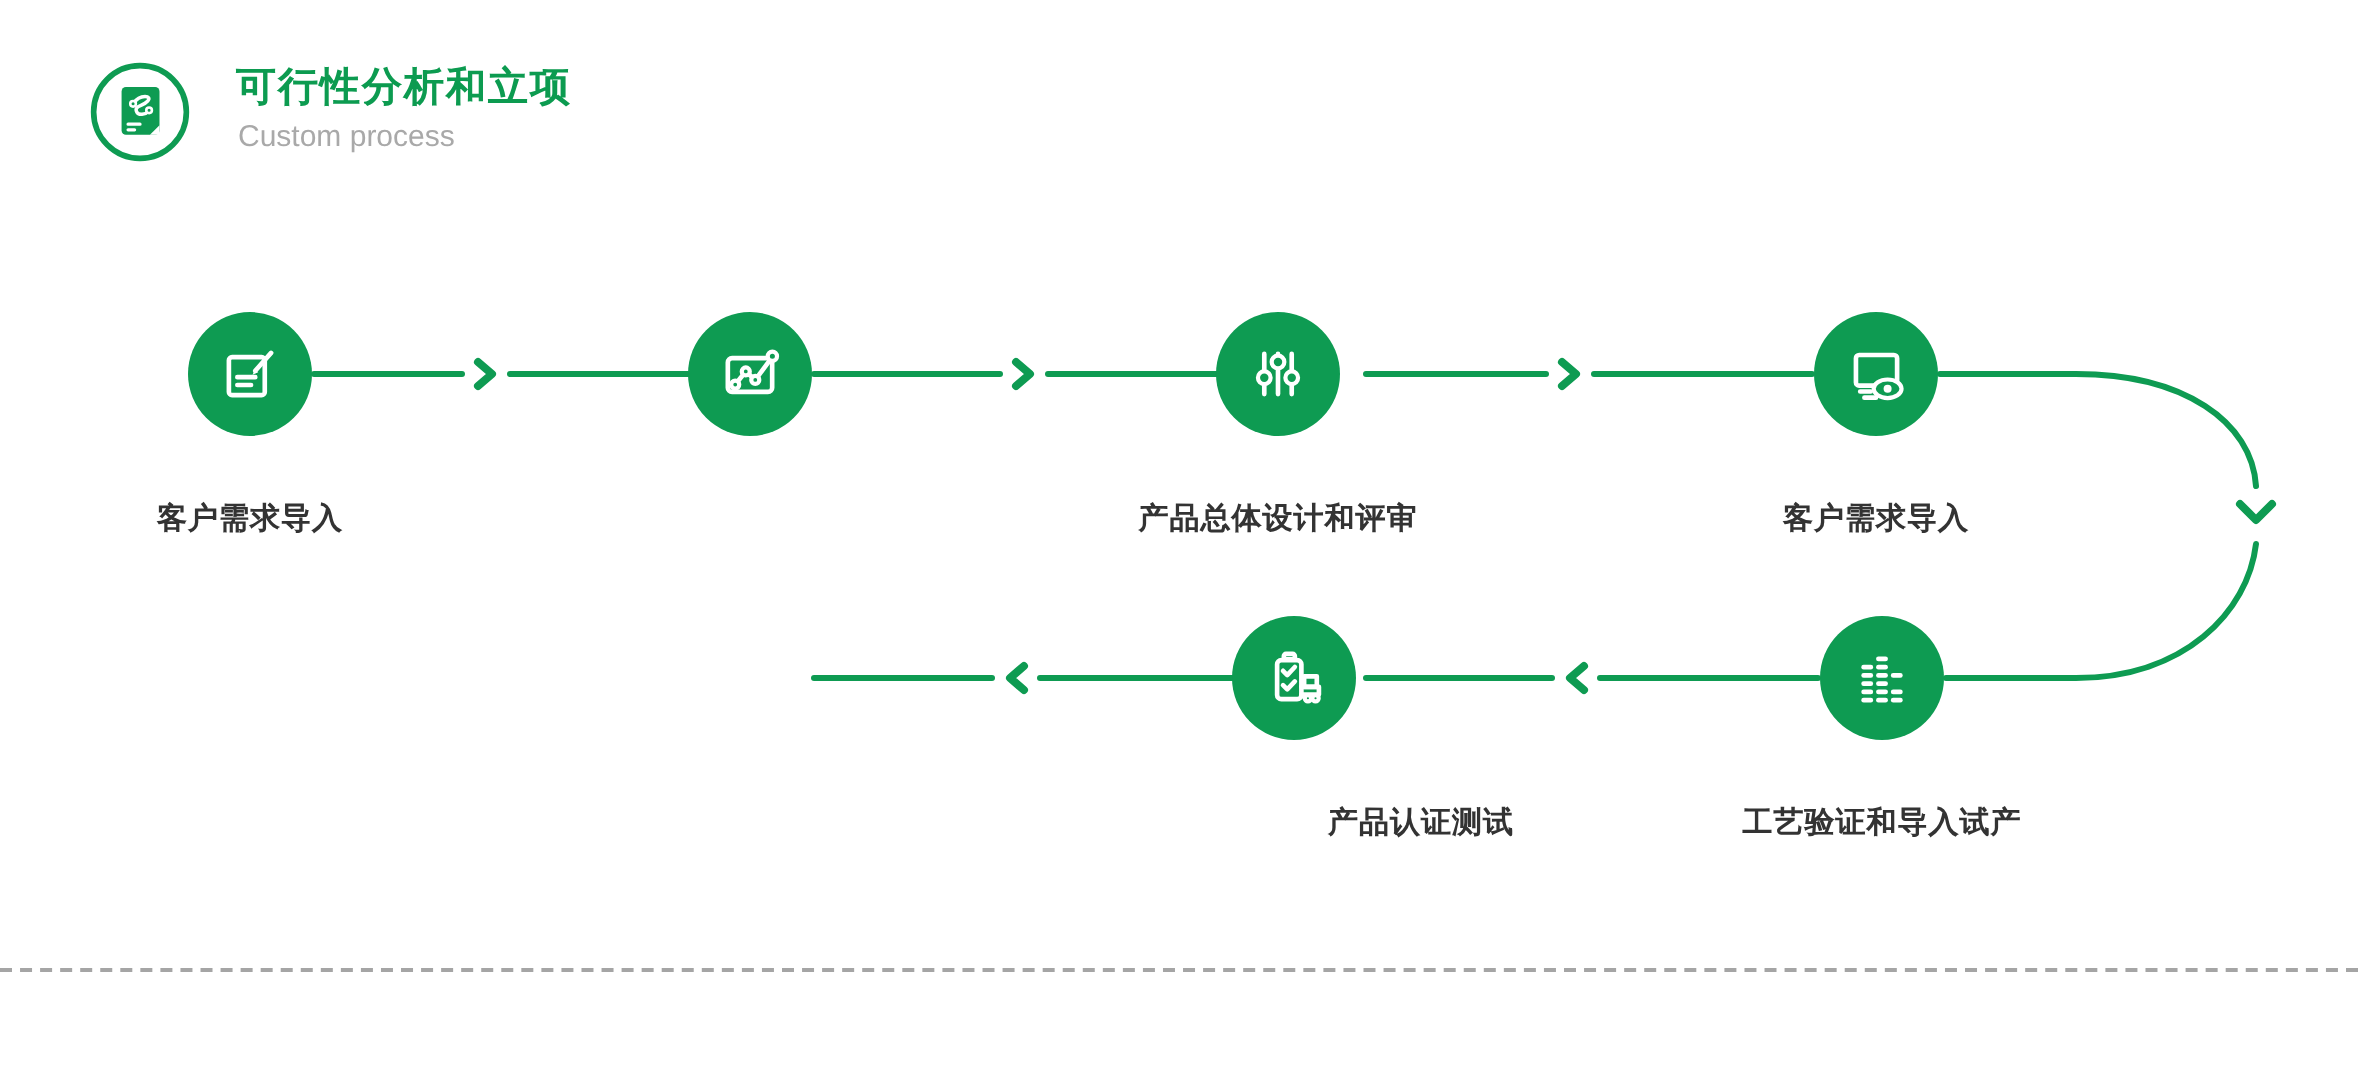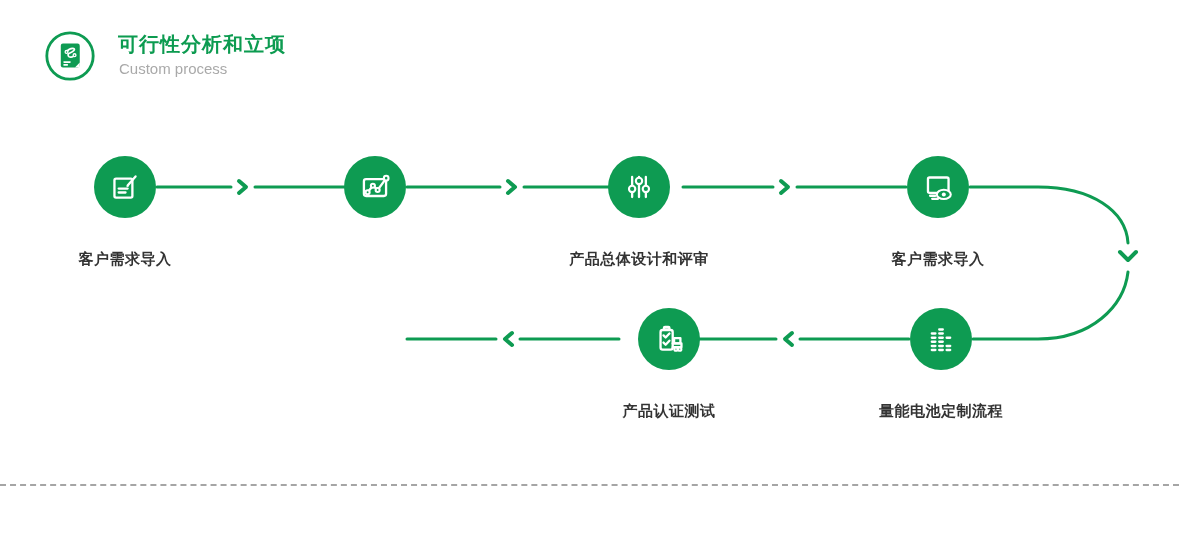--- a/index.html
+++ b/index.html
@@ -154,24 +154,24 @@
           <rect x="8.2" y="15.6" width="5.6" height="2.3" rx="1.1"></rect>
           <rect x="8.2" y="19.5" width="5.6" height="2.3" rx="1.1"></rect>
           <rect x="8.2" y="23.4" width="5.6" height="2.3" rx="1.1"></rect>
           <rect x="8.2" y="27.3" width="5.6" height="2.3" rx="1.1"></rect>
           <rect x="22.2" y="15.6" width="5.6" height="2.3" rx="1.1"></rect>
           <rect x="22.2" y="23.4" width="5.6" height="2.3" rx="1.1"></rect>
           <rect x="22.2" y="27.3" width="5.6" height="2.3" rx="1.1"></rect>
         </g>
       </svg>
     </div>
-    <div class="label">量能电池定制流程</div>
+    <div class="label">工艺验证和导入试产</div>
   </div>
 
-  <div class="node" style="left:559px;top:308px;">
+  <div class="node" style="left:537px;top:308px;text-align:right;">
     <div class="circle">
       <svg width="38" height="38" viewBox="0 0 36 36">
         <rect class="ic" x="10" y="9.5" width="11.5" height="18.5" rx="2"></rect>
         <rect class="ic" x="13.2" y="6.6" width="5.2" height="2.6" rx="1" stroke-width="1.8"></rect>
         <path class="ic" d="M12.8 14.6 l2 2 l3.6 -3.8"></path>
         <path class="ic" d="M12.8 21.4 l2 2 l3.6 -3.8"></path>
         <rect class="ic" x="22.8" y="17.2" width="6" height="5" stroke-width="1.8"></rect>
         <path class="ic" d="M21.5 22.2 h8.3 v3.6 h-8.3" stroke-width="1.8"></path>
         <circle class="ic-knob" cx="24.6" cy="27.6" r="1.5" stroke-width="1.5"></circle>
         <circle class="ic-knob" cx="28.2" cy="27.6" r="1.5" stroke-width="1.5"></circle>

